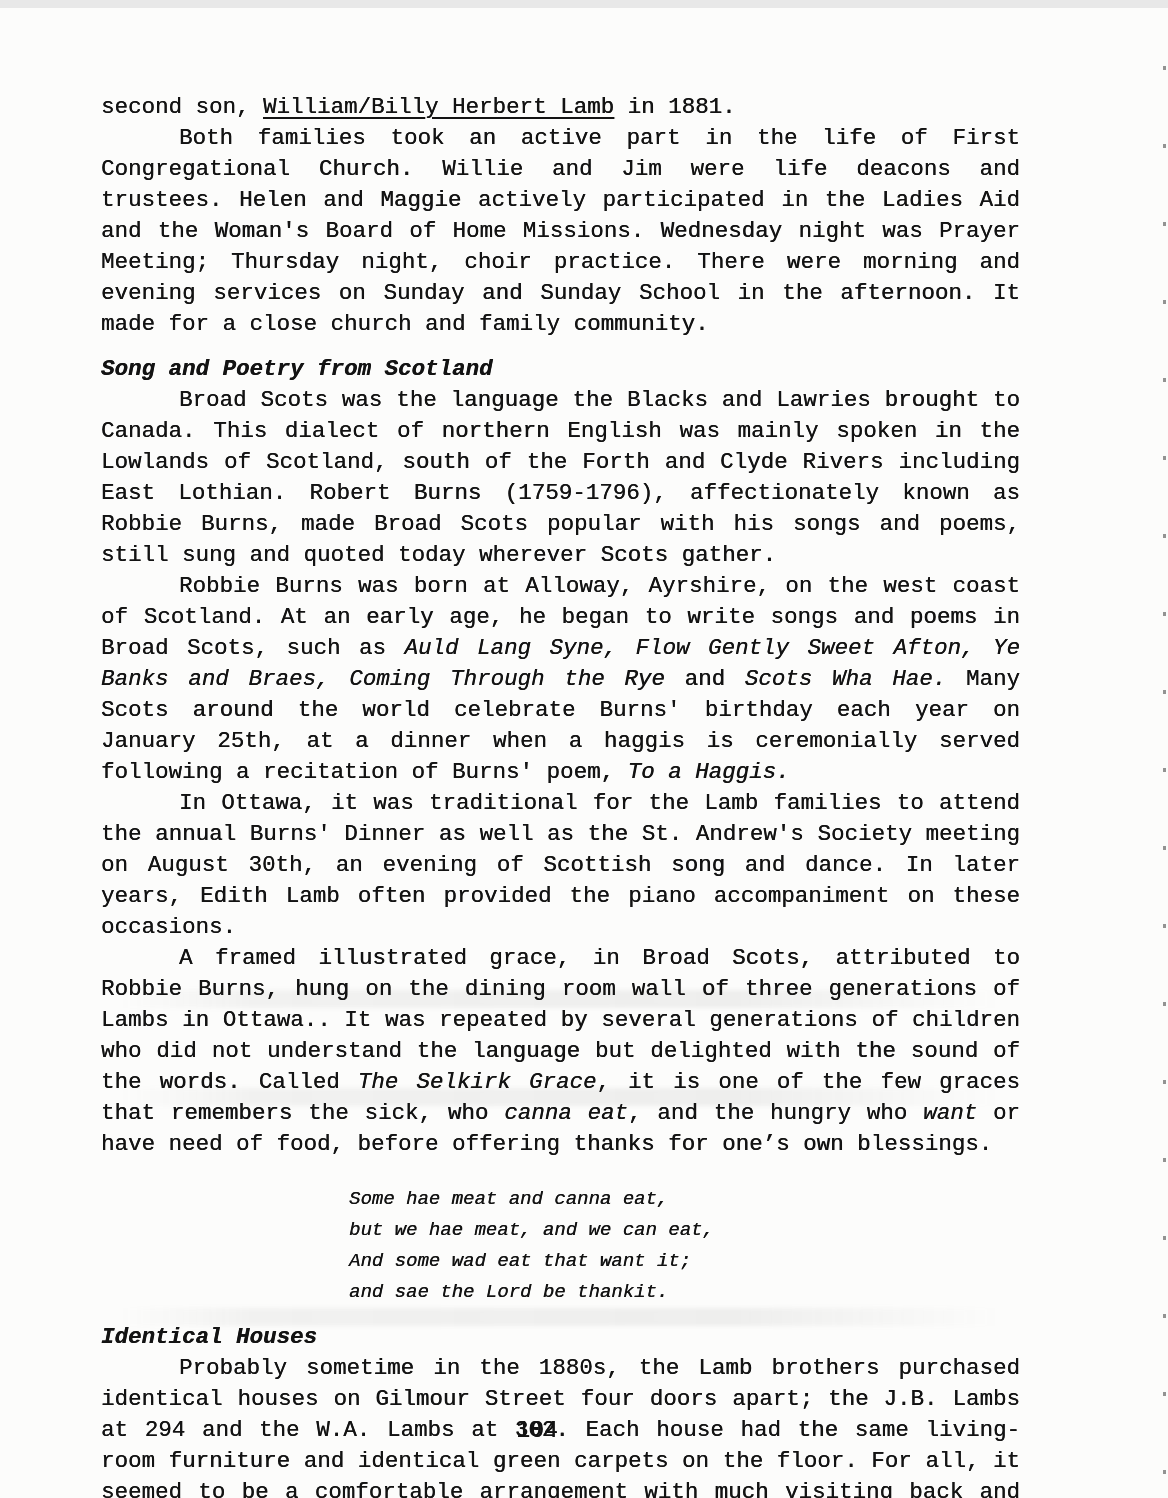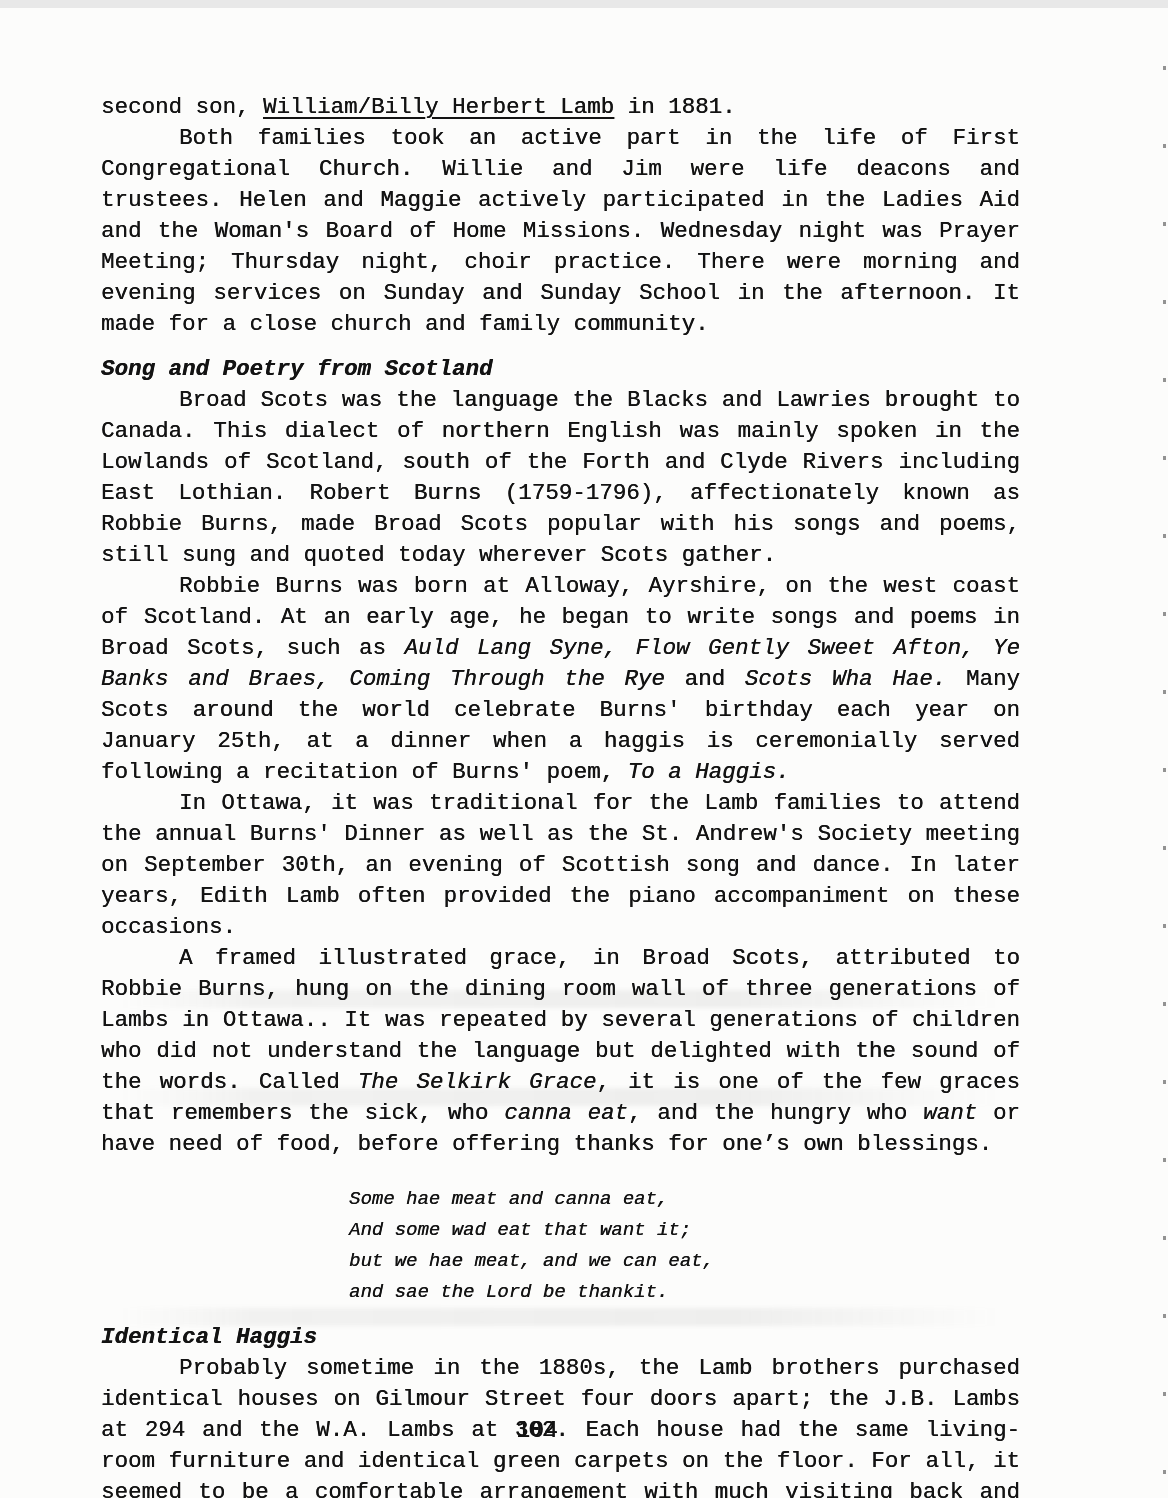--- a/index.html
+++ b/index.html
@@ -78,32 +78,32 @@
     <p class="body no-indent"><span>second son, </span><span class="u">William/Billy Herbert Lamb</span><span> in 1881.</span></p>
 
     <p class="body indent">Both families took an active part in the life of First Congregational Church.  Willie and Jim were life deacons and trustees.  Helen and Maggie actively participated in the Ladies Aid and the Woman's Board of Home Missions.  Wednesday night was Prayer Meeting; Thursday night, choir practice.  There were morning and evening services on Sunday and Sunday School in the afternoon.  It made for a close church and family community.</p>
 
     <h3 class="heading">Song and Poetry from Scotland</h3>
 
     <p class="body indent">Broad Scots was the language the Blacks and Lawries brought to Canada.  This dialect of northern English was mainly spoken in the Lowlands of Scotland, south of the Forth and Clyde Rivers including East Lothian.  Robert Burns (1759-1796), affectionately known as Robbie Burns, made Broad Scots popular with his songs and poems, still sung and quoted today wherever Scots gather.</p>
 
     <p class="body indent"><span>Robbie Burns was born at Alloway, Ayrshire, on the west coast of Scotland.  At an early age, he began to write songs and poems in Broad Scots, such as </span><i>Auld Lang Syne, Flow Gently Sweet Afton, Ye Banks and Braes, Coming Through the Rye</i><span> and </span><i>Scots Wha Hae.</i><span> Many Scots around the world celebrate Burns' birthday each year on January 25th, at a dinner when a haggis is ceremonially served following a recitation of Burns' poem, </span><i>To a Haggis.</i></p>
 
-    <p class="body indent">In Ottawa, it was traditional for the Lamb families to attend the annual Burns' Dinner as well as the St. Andrew's Society meeting on September 30th, an evening of Scottish song and dance. In later years, Edith Lamb often provided the piano accompaniment on these occasions.</p>
+    <p class="body indent">In Ottawa, it was traditional for the Lamb families to attend the annual Burns' Dinner as well as the St. Andrew's Society meeting on August 30th, an evening of Scottish song and dance. In later years, Edith Lamb often provided the piano accompaniment on these occasions.</p>
 
     <p class="body indent"><span>A framed illustrated grace, in Broad Scots, attributed to Robbie Burns, hung on the dining room wall of three generations of Lambs in Ottawa.. It was repeated by several generations of children who did not understand the language but delighted with the sound of the words. Called </span><i>The Selkirk Grace</i><span>, it is one of the few graces that remembers the sick, who </span><i>canna eat</i><span>, and the hungry who </span><i>want</i><span> or have need of food, before offering thanks for one’s own blessings.</span></p>
 
     <div class="poem">
       <div>Some hae meat and canna eat,</div>
+      <div>but we hae meat, and we can eat,</div>
       <div>And some wad eat that want it;</div>
-      <div>but we hae meat, and we can eat,</div>
       <div>and sae the Lord be thankit.</div>
     </div>
 
-    <h3 class="heading">Identical Haggis</h3>
+    <h3 class="heading">Identical Houses</h3>
 
     <p class="body indent">Probably sometime in the 1880s, the Lamb brothers purchased identical houses on Gilmour Street four doors apart; the J.B. Lambs at 294 and the W.A. Lambs at 302.  Each house had the same living-room furniture and identical green carpets on the floor.  For all, it seemed to be a comfortable arrangement with much visiting back and forth.</p>
 
     <h3 class="heading">Visiting Cousins</h3>
 
     <p class="body indent">For the Lamb families, summer often meant travelling to St. Catharines where</p>
 
   </div>
 
   <div class="page-number">104</div>

